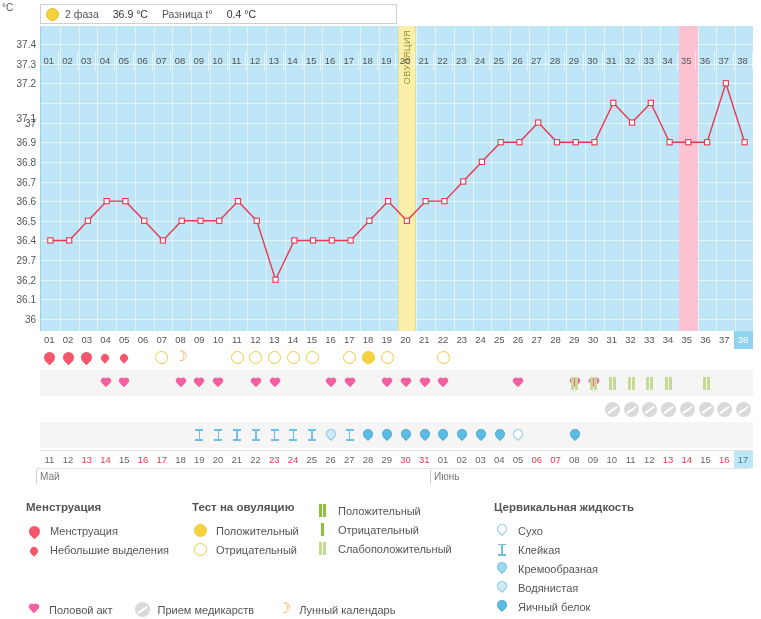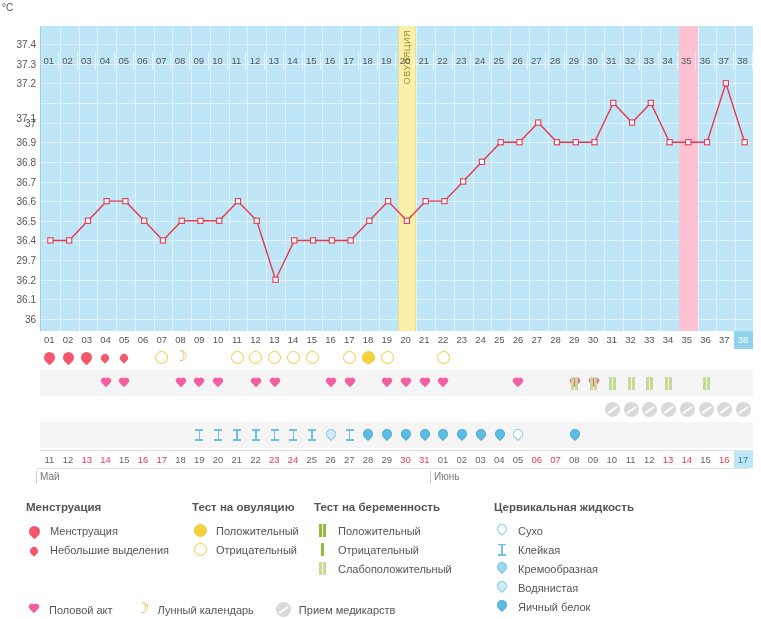--- a/index.html
+++ b/index.html
@@ -134,20 +134,27 @@
 
   .bottomrow { position: absolute; left: 26px; top: 600px; display: flex; gap: 22px; align-items: center; }
   .bottomrow .lg-item { gap: 7px; }
 </style>
 </head>
 <body>
 
 <div class="app">
 
   <div class="topbar">
+    <div class="infobox phase2">
+      <span class="dot-ov"></span>
+      <span>2 фаза</span>
+      <span class="val">36.9 °C</span>
+      <span>Разница t°</span>
+      <span class="val">0.4 °C</span>
+    </div>
   </div>
 
   <div class="chart-wrap">
     <div class="yaxis" id="yaxis">
       <span class="unit">°C</span>
     <span class="ytick" style="top: 18px;">37.4</span>
         <span class="ytick" style="top: 37.6429px;">37.3</span>
         <span class="ytick" style="top: 57.2857px;">37.2</span>
         <span class="ytick" style="top: 92px;">37.1</span>
         <span class="ytick" style="top: 96.5714px;">37</span>
@@ -682,21 +689,20 @@
       </div>
       <div class="lg-item">
         <span class="lg-icon">
             <span class="circ"></span>
           </span>
         <span>Отрицательный</span>
       </div>
     </div>
 
     <div class="lg-col" style="left:288px; width:175px;">
-      <div class="lg-title">Тест на беременность</div>
       <div class="lg-item">
         <span class="lg-icon">
             <span class="preg">
               <i></i>
               <i></i>
             </span>
           </span>
         <span>Положительный</span>
       </div>
       <div class="lg-item">
@@ -762,27 +768,27 @@
       </div>
     </div>
   </div>
 
   <div class="bottomrow">
     <div class="lg-item">
       <span class="lg-icon">
           <span class="heart"></span>
         </span>
       <span>Половой акт</span>
+    </div>
+    <div class="lg-item">
+      <span class="lg-icon">
+          <span class="pill"></span>
+        </span>
+      <span>Прием медикарств</span>
     </div>
     <div class="lg-item">
       <span class="lg-icon">
           <span class="moon"></span>
         </span>
       <span>Лунный календарь</span>
     </div>
-    <div class="lg-item">
-      <span class="lg-icon">
-          <span class="pill"></span>
-        </span>
-      <span>Прием медикарств</span>
-    </div>
   </div>
 </div>
 
 </body></html>

